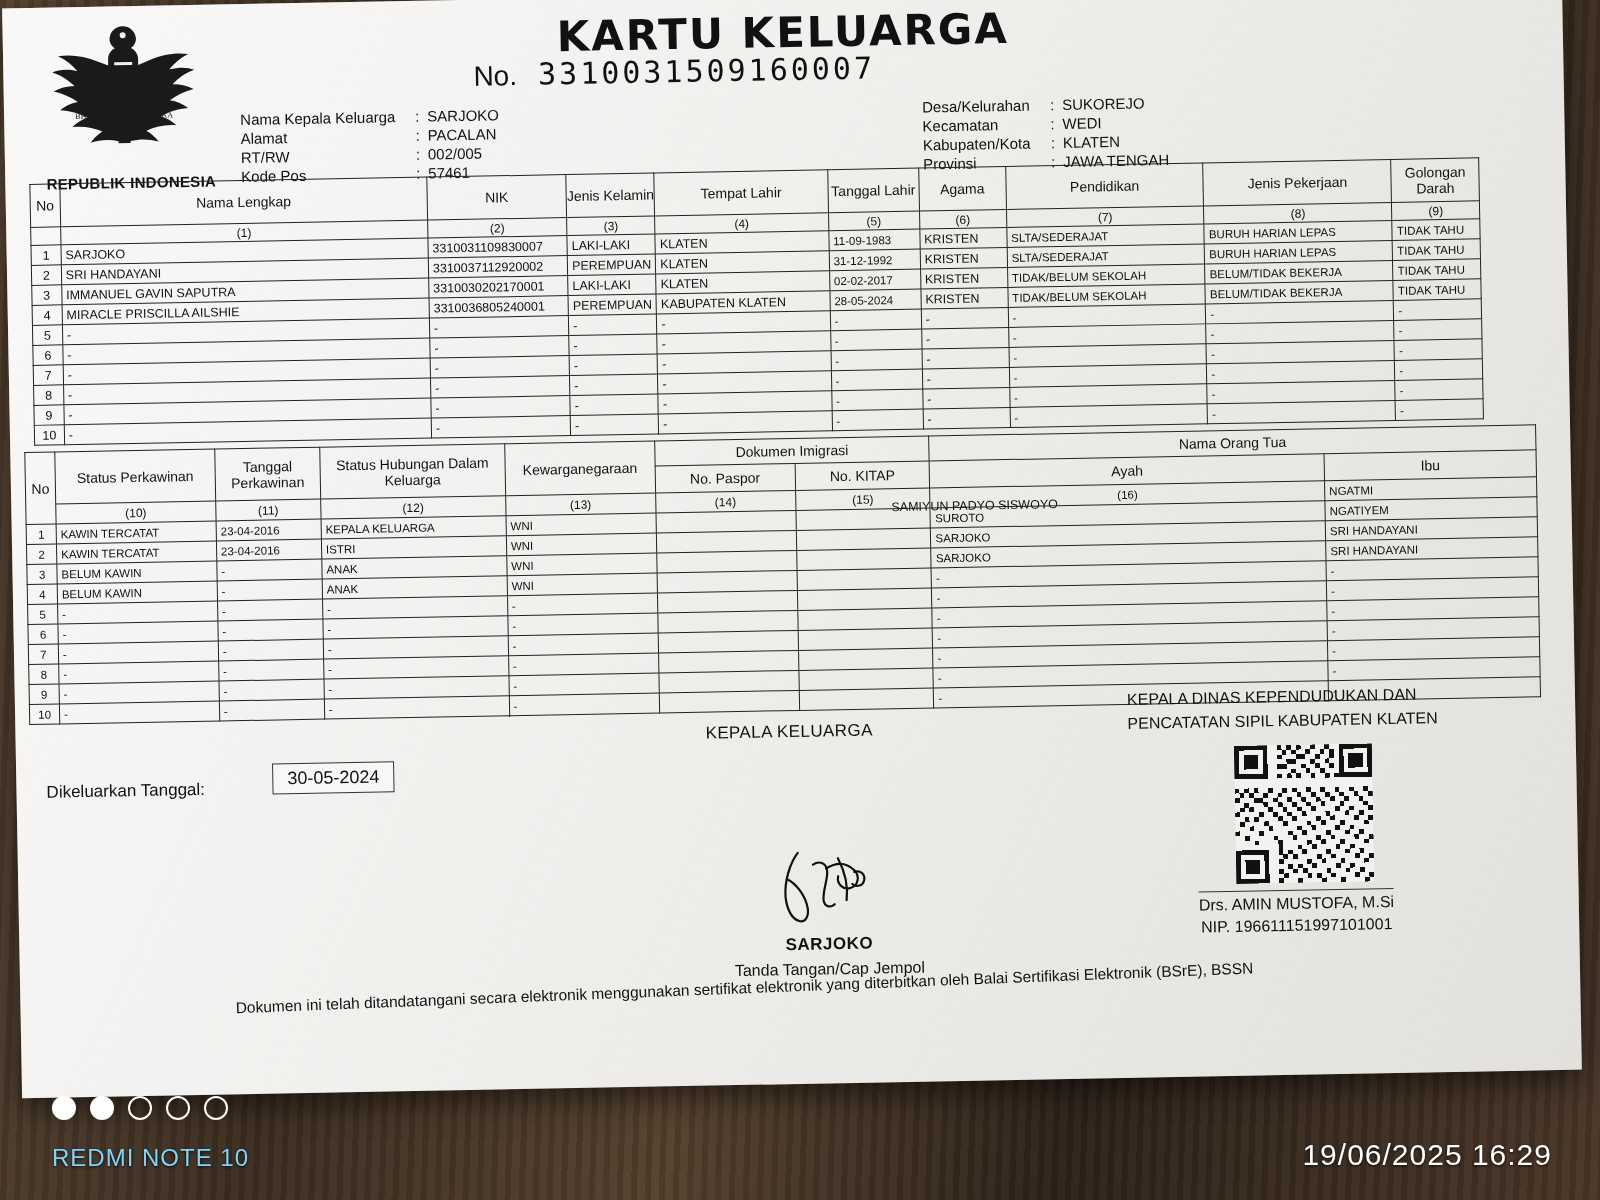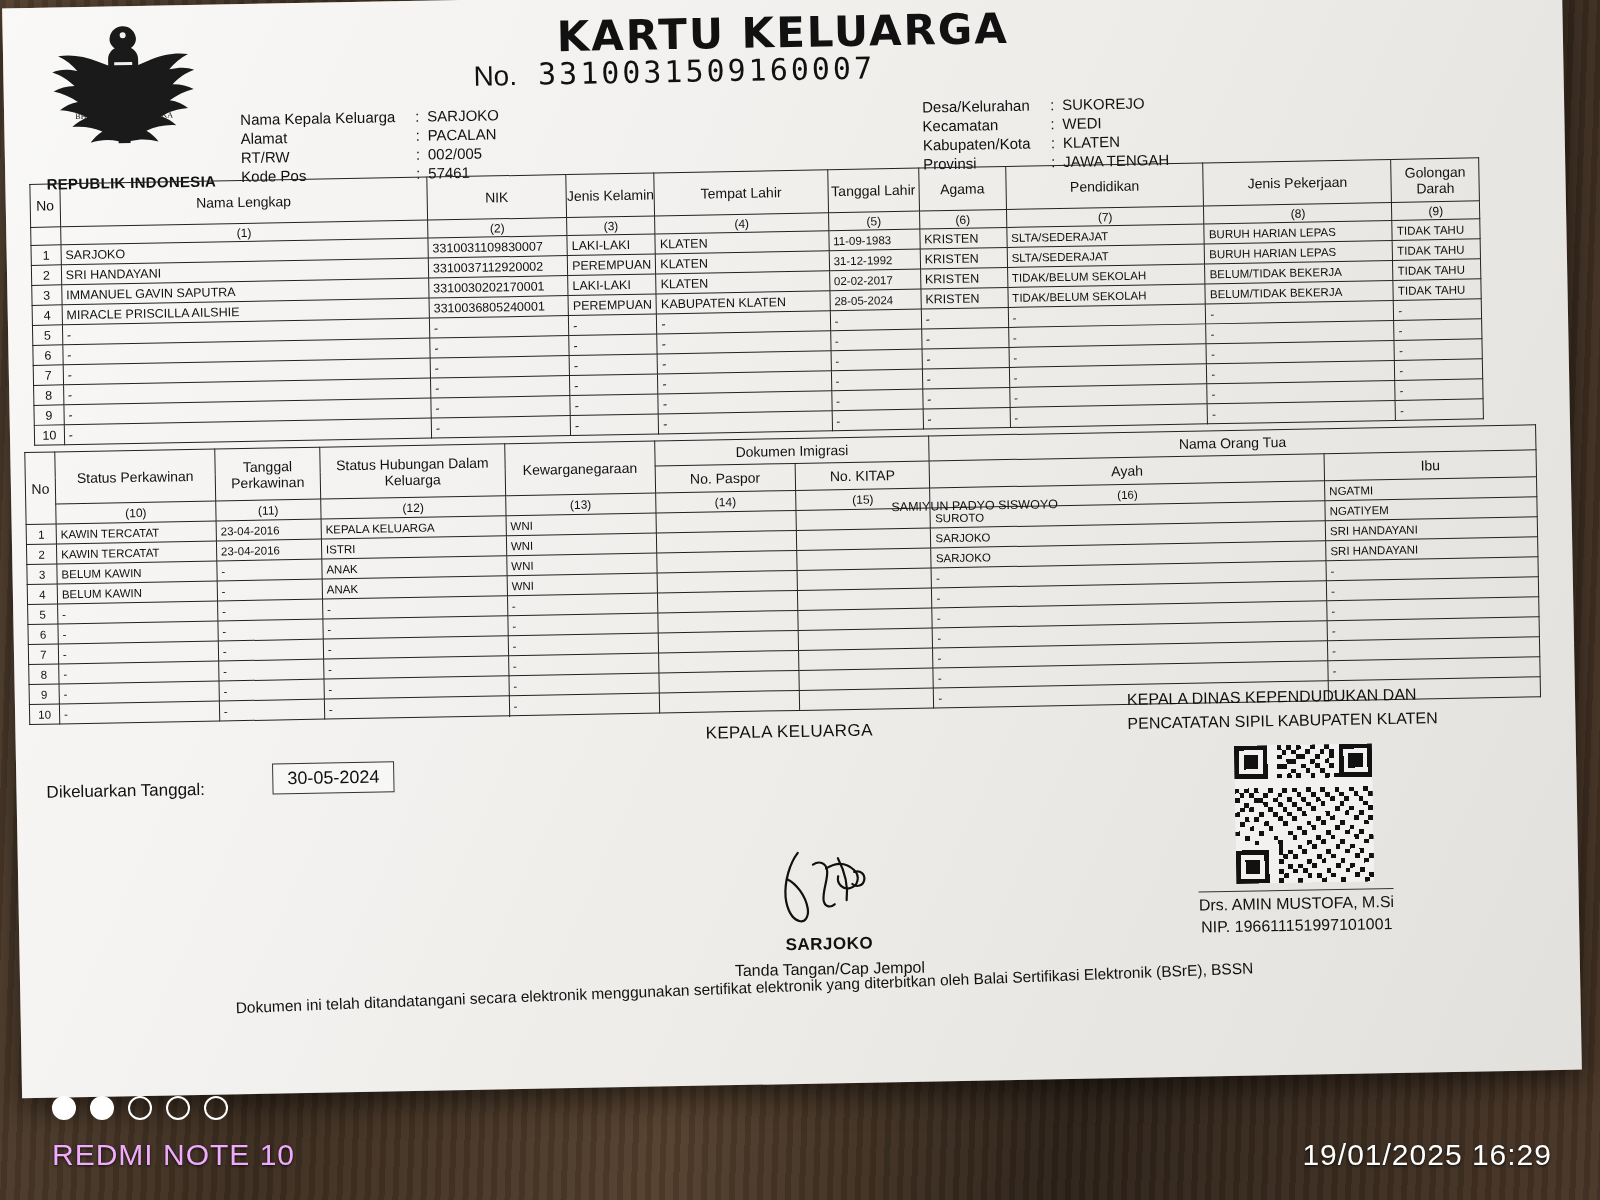--- a/index.html
+++ b/index.html
@@ -113,21 +113,21 @@
     transform:rotate(-1.2deg);transform-origin:0 0;
   }
 
   
   .dots{
     position:absolute;left:52px;bottom:80px;display:flex;gap:14px;
   }
   .dots span{width:20px;height:20px;border-radius:50%;border:2px solid #fff;}
   .dots span.on{background:#fff;}
   .cam-label{
-    position:absolute;left:52px;bottom:28px;color:#f0abfc;font-size:30px;letter-spacing:1px;
+    position:absolute;left:52px;bottom:28px;color:#7dd3fc;font-size:24px;letter-spacing:1px;
     text-shadow:0 1px 3px rgba(0,0,0,.8);
   }
   .stamp{
     position:absolute;right:48px;bottom:28px;color:#fff;font-size:30px;letter-spacing:1px;
     text-shadow:0 1px 3px rgba(0,0,0,.8);
   }
 </style>
 </head>
 <body>
 
@@ -747,13 +747,13 @@
 </div>
 
 <div class="dots">
   <span class="on"></span>
   <span class="on"></span>
   <span></span>
   <span></span>
   <span></span>
 </div>
 <div class="cam-label">REDMI NOTE 10</div>
-<div class="stamp">19/01/2025  16:29</div>
+<div class="stamp">19/06/2025  16:29</div>
 
 </body></html>

